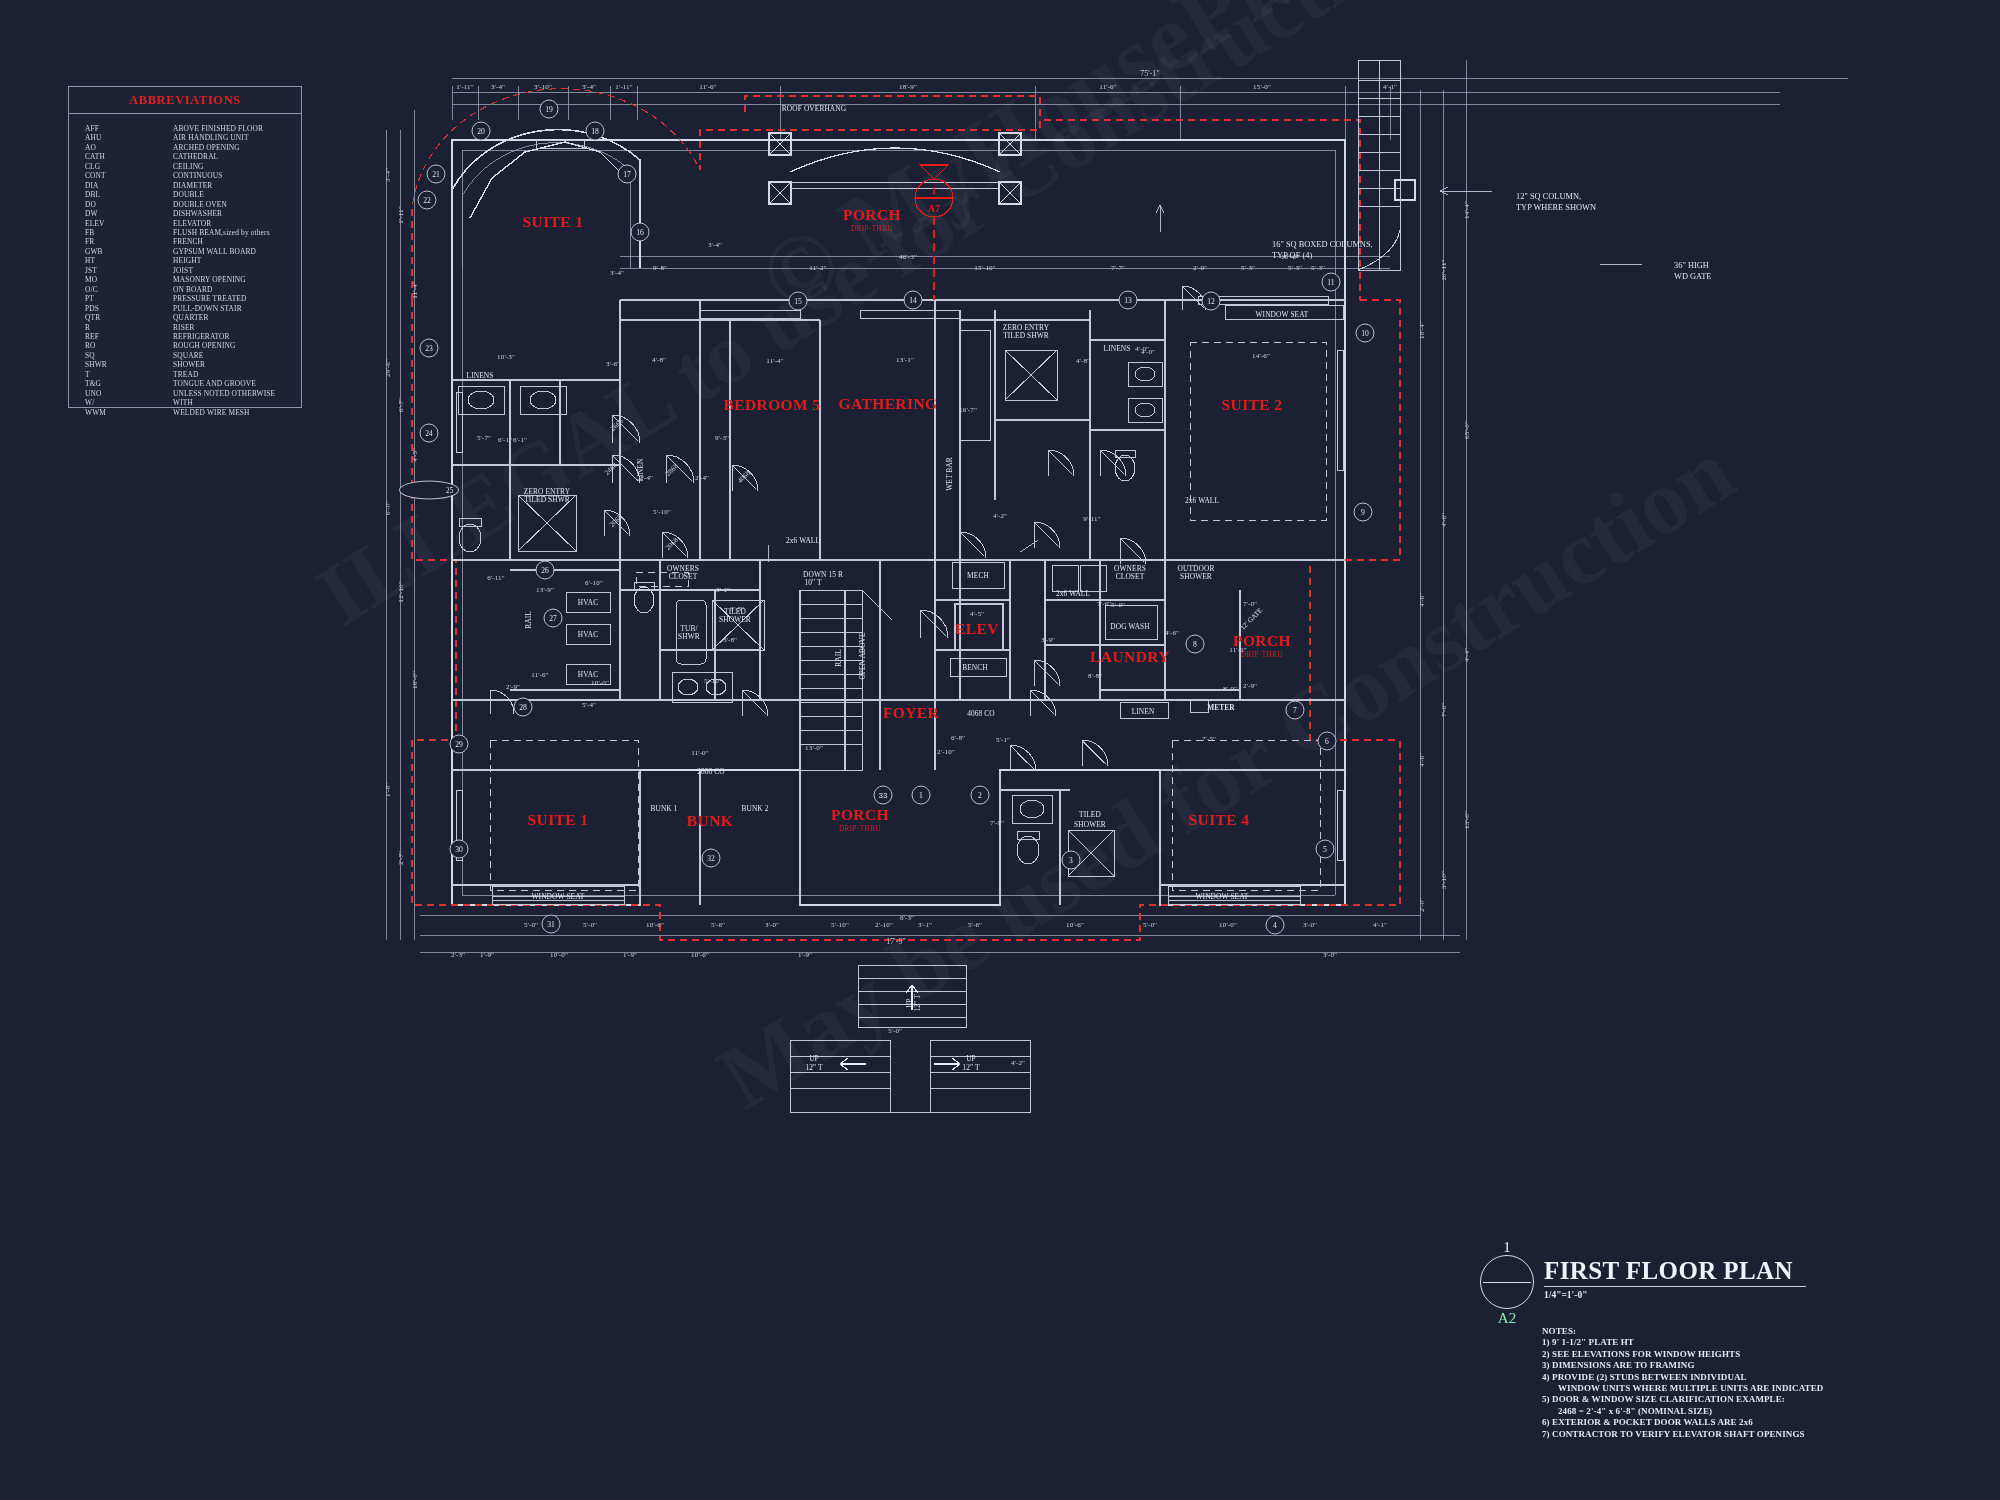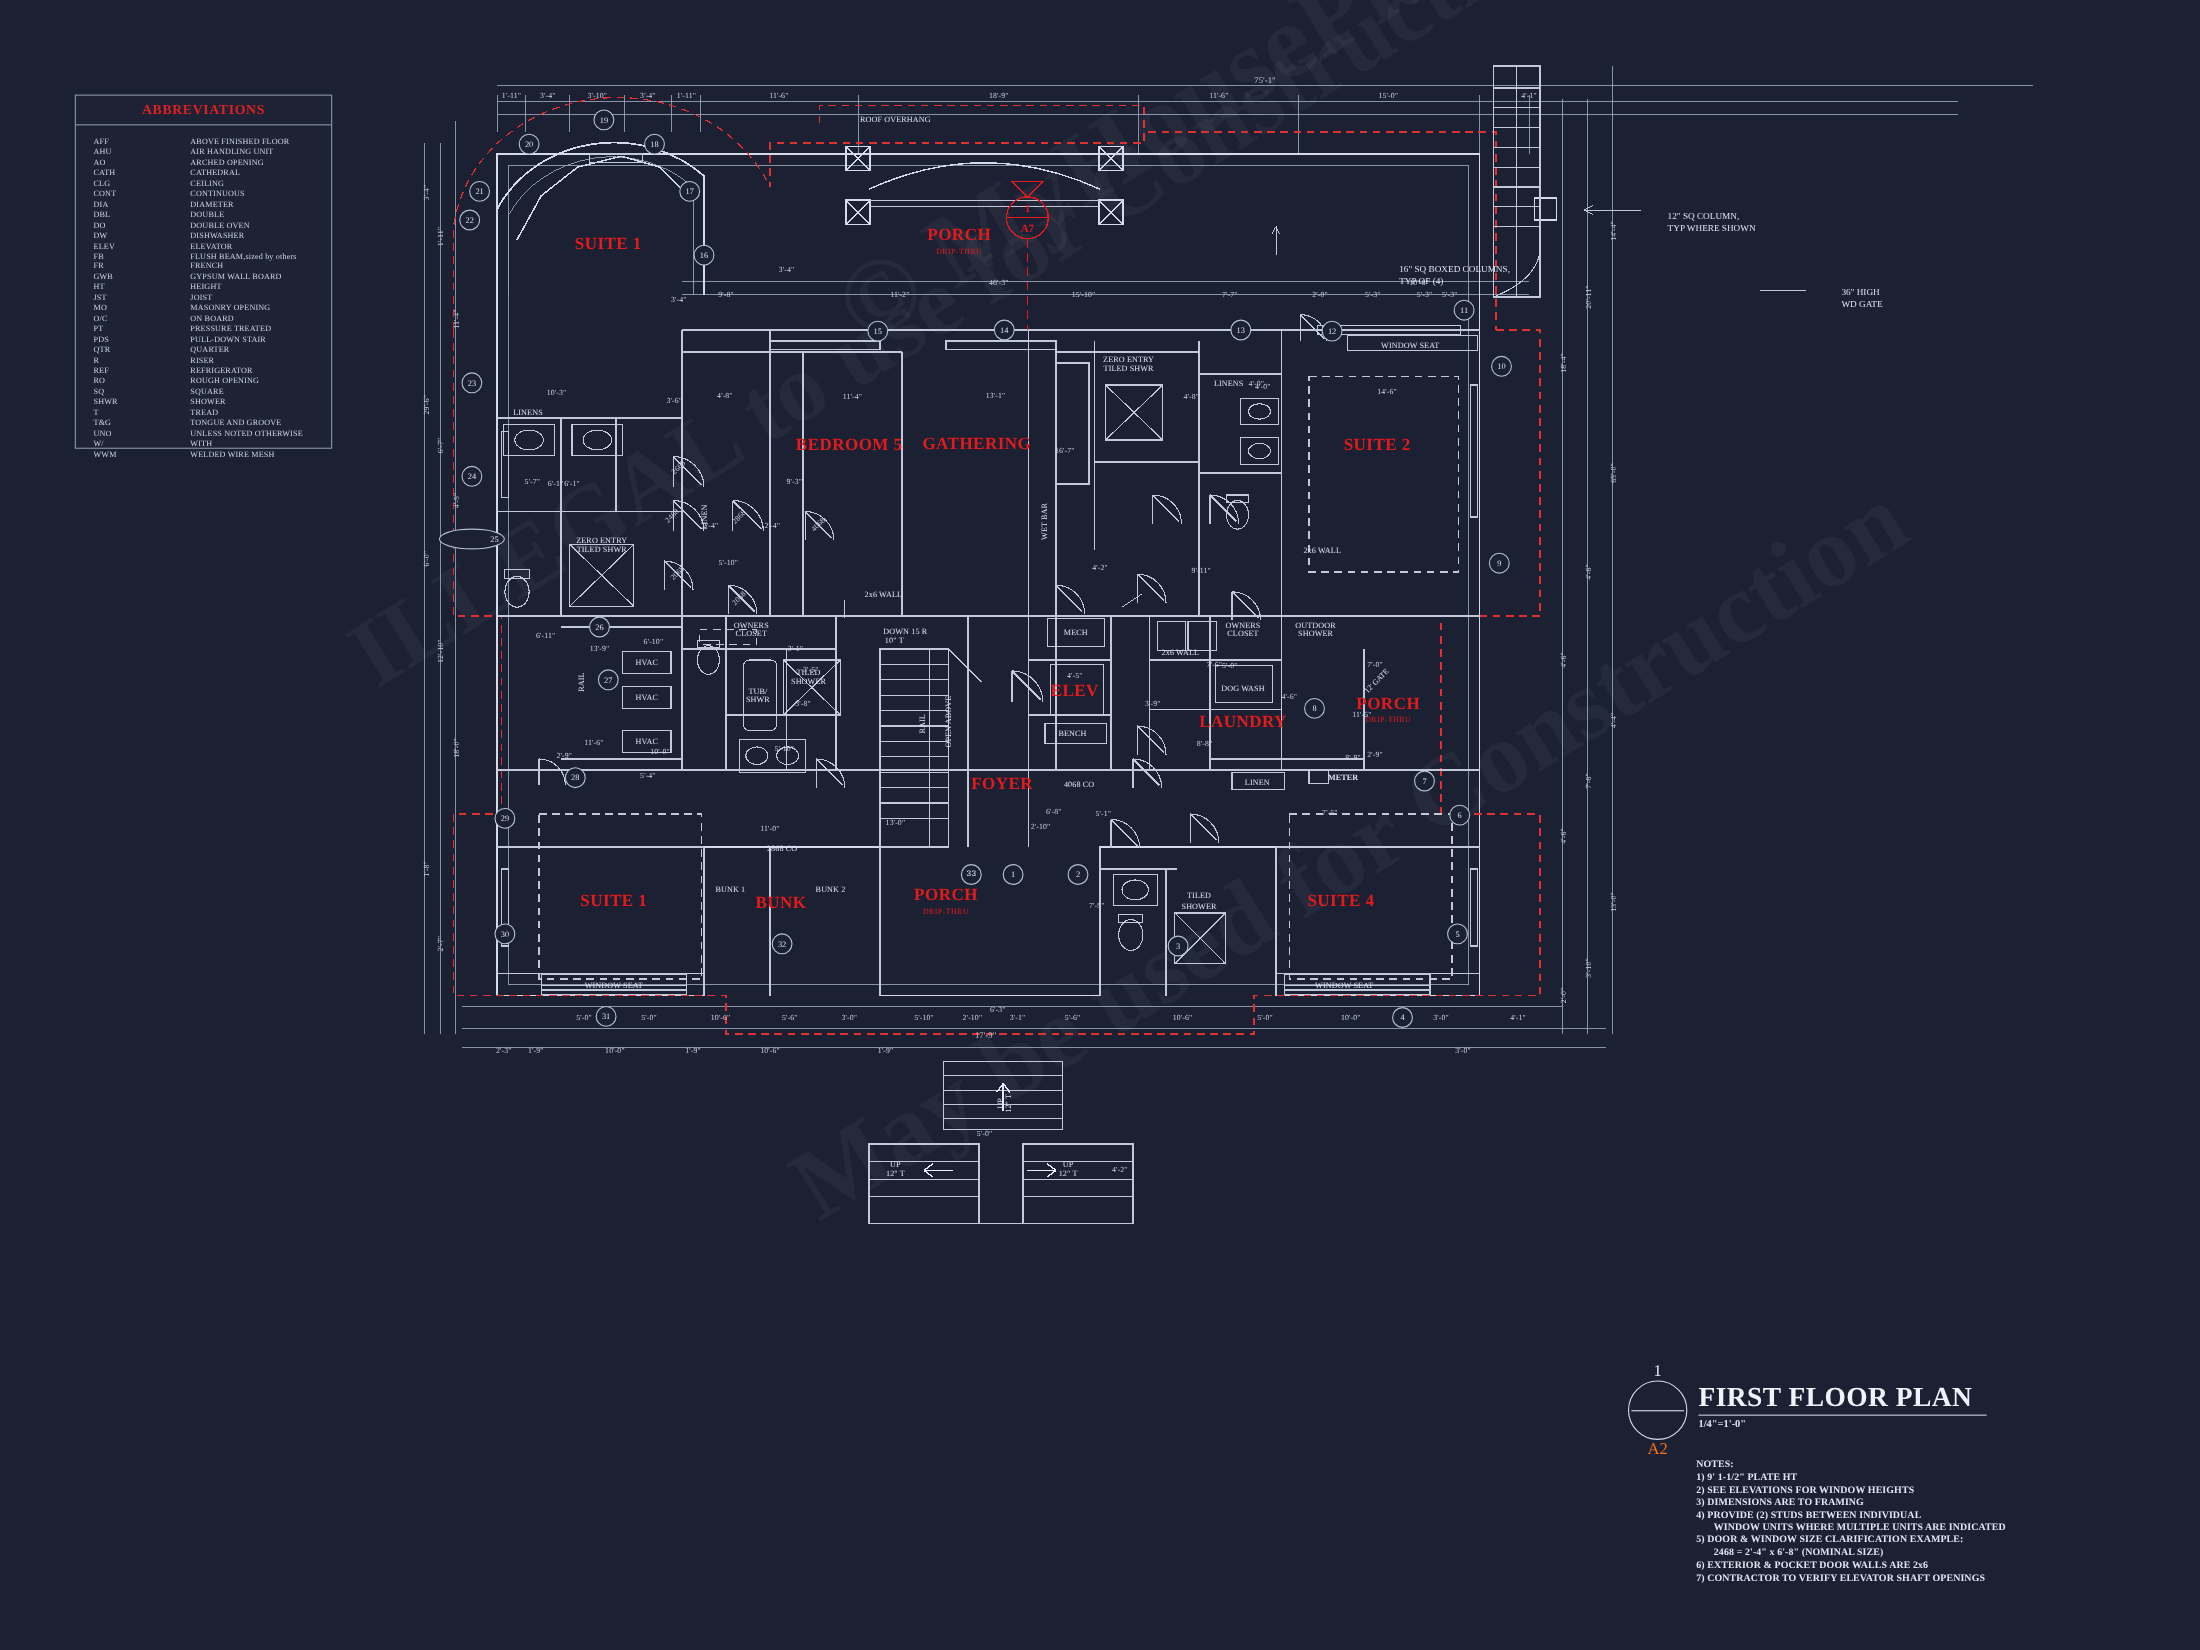--- a/index.html
+++ b/index.html
@@ -55,21 +55,21 @@
        transform:translate(-50%,-50%);background:#1b2033;}
 
   
   #titleblock{position:absolute;left:1480px;top:1255px;width:480px;}
   .tb-row{display:flex;align-items:flex-start;}
   .tb-bub{width:52px;height:52px;border:1.3px solid #d6dbe9;border-radius:50%;
           display:flex;flex-direction:column;align-items:center;justify-content:center;
           flex:0 0 52px;position:relative;}
   .tb-bub .ln{position:absolute;left:2px;right:2px;top:50%;height:1.3px;background:#d6dbe9;}
   .tb-bub .n1{font-size:15px;color:#e9edf7;line-height:24px;}
-  .tb-bub .n2{font-size:15px;color:#f97316;line-height:24px;margin-top:47px;}
+  .tb-bub .n2{font-size:15px;color:#86efac;line-height:24px;margin-top:47px;}
   .tb-txt{margin-left:10px;padding-top:2px;}
   .tb-title{font-size:25px;font-weight:bold;color:#f0f3fb;letter-spacing:.4px;line-height:28px;}
   .tb-underline{height:1.4px;background:#c9cfe0;width:262px;margin-top:1px;}
   .tb-scale{font-size:9.5px;color:#e2e7f3;margin-top:3px;font-weight:bold;}
   #notes{margin-top:17px;margin-left:62px;font-size:9px;color:#e2e7f3;line-height:11.4px;
          font-weight:bold;letter-spacing:.1px;}
   #notes .ind{padding-left:16px;display:block;}
 </style>
 </head>
 <body>

